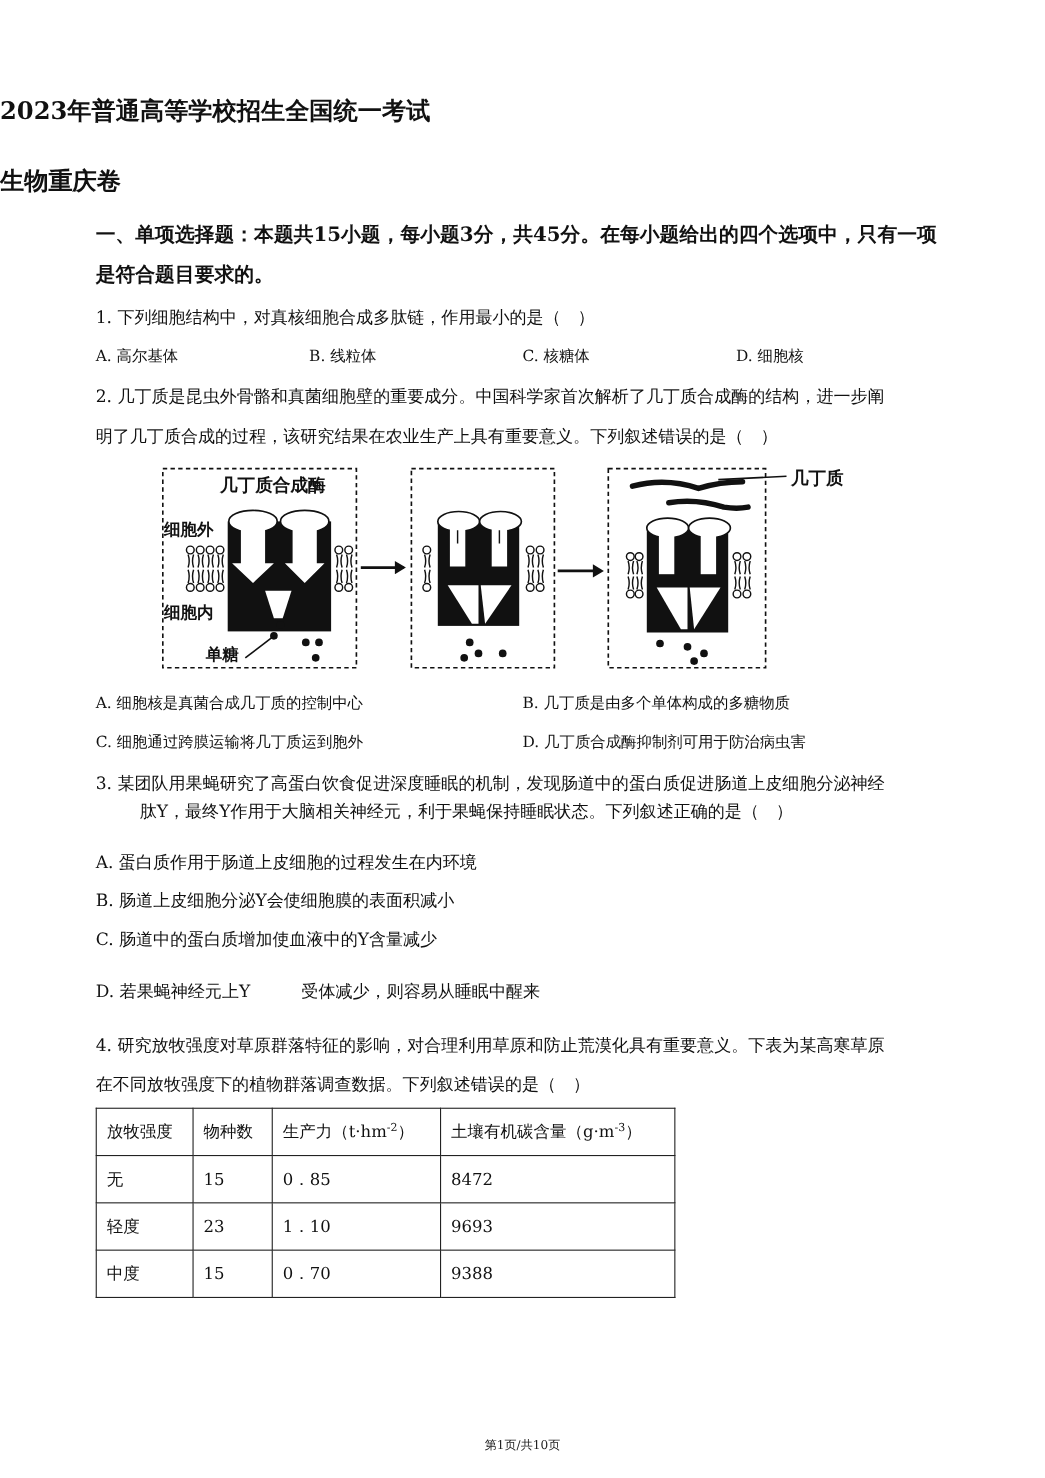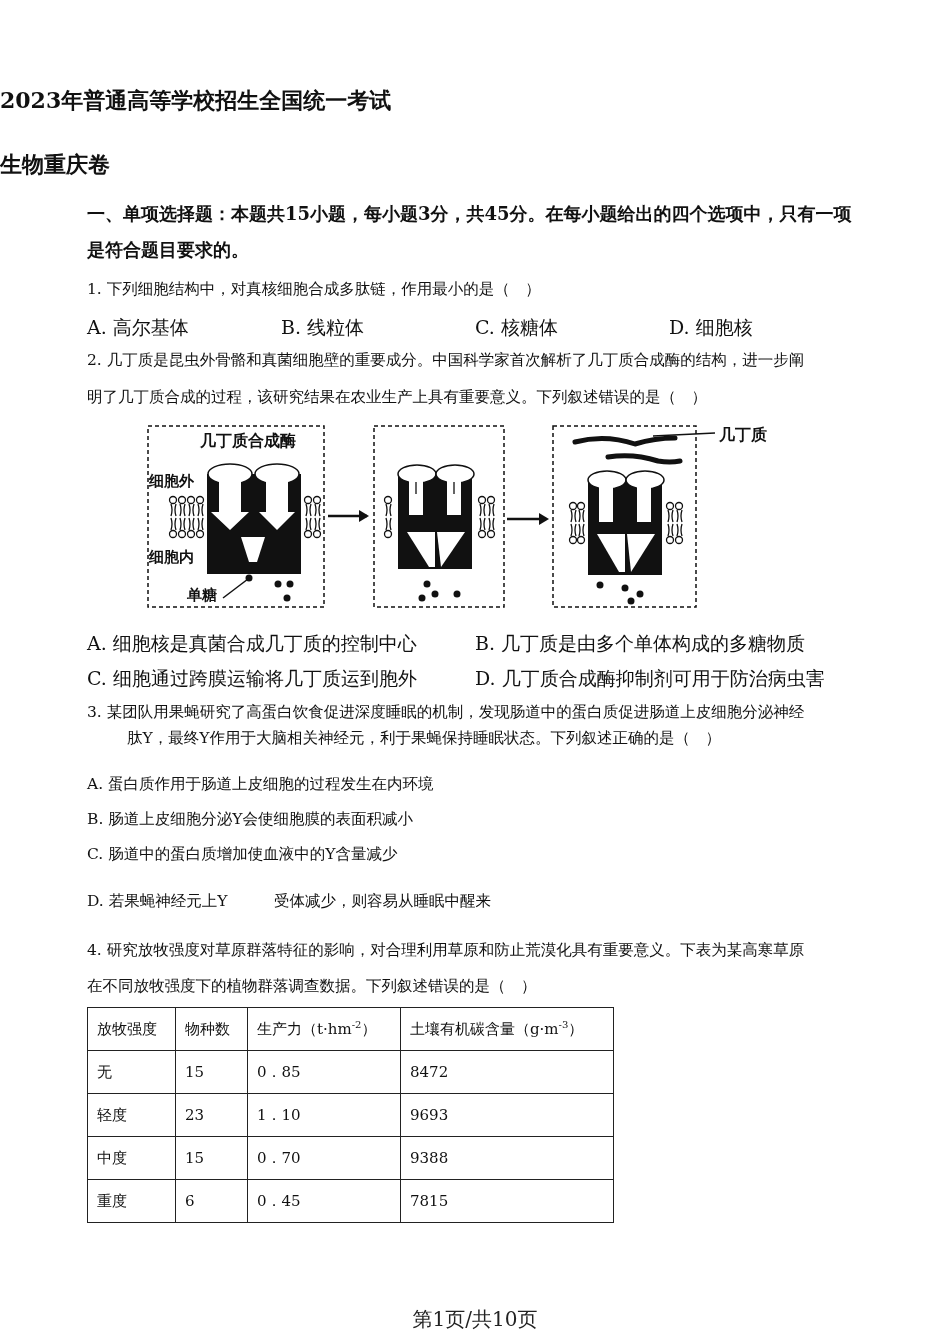--- a/index.html
+++ b/index.html
@@ -12,31 +12,31 @@
   .title {
     left: 0; width: 950px; text-align: left;
     font-weight: bold; font-size: 22px;
   }
   .t1 { top: 86px; }
   .t2 { top: 150px; }
   .section {
     left: 87px; width: 780px; font-weight: bold; font-size: 18px; line-height: 36px;
   }
   .line { left: 87px; font-size: 15.5px; white-space: nowrap; }
-  .opt4 { position: absolute; font-size: 19px; white-space: nowrap; }
+  .opt4 { position: absolute; font-size: 14px; white-space: nowrap; }
   .figure { left: 106px; top: 422px; width: 560px; height: 190px; margin-left: 39px; }
   table.data {
     position: absolute; left: 87px; top: 1007px;
     border-collapse: collapse; font-size: 15px;
   }
   table.data td {
     border: 1.3px solid #222; height: 42px; padding: 0 0 0 9px;
     vertical-align: middle; white-space: nowrap;
   }
-  .footer { left: 0; width: 950px; text-align: center; top: 1306px; font-size: 20px; color: #222; }
+  .footer { left: 0; width: 950px; text-align: center; top: 1306px; font-size: 11px; color: #222; }
   sup { font-size: 10px; }
 </style>
 </head>
 <body>
 
 <div class="abs title t1">2023年普通高等学校招生全国统一考试</div>
 <div class="abs title t2">生物重庆卷</div>
 
 <div class="abs section" style="top:196px;">一、单项选择题：本题共15小题，每小题3分，共45分。在每小题给出的四个选项中，只有一项是符合题目要求的。</div>
 
@@ -193,22 +193,16 @@
     <td>23</td>
     <td>1．10</td>
     <td>9693</td>
   </tr>
   <tr>
     <td>中度</td>
     <td>15</td>
     <td>0．70</td>
     <td>9388</td>
   </tr>
-  <tr>
-    <td>重度</td>
-    <td>6</td>
-    <td>0．45</td>
-    <td>7815</td>
-  </tr>
 </tbody>
   </table>
 
 <div class="abs footer">第1页/共10页</div>
 
 </body></html>

